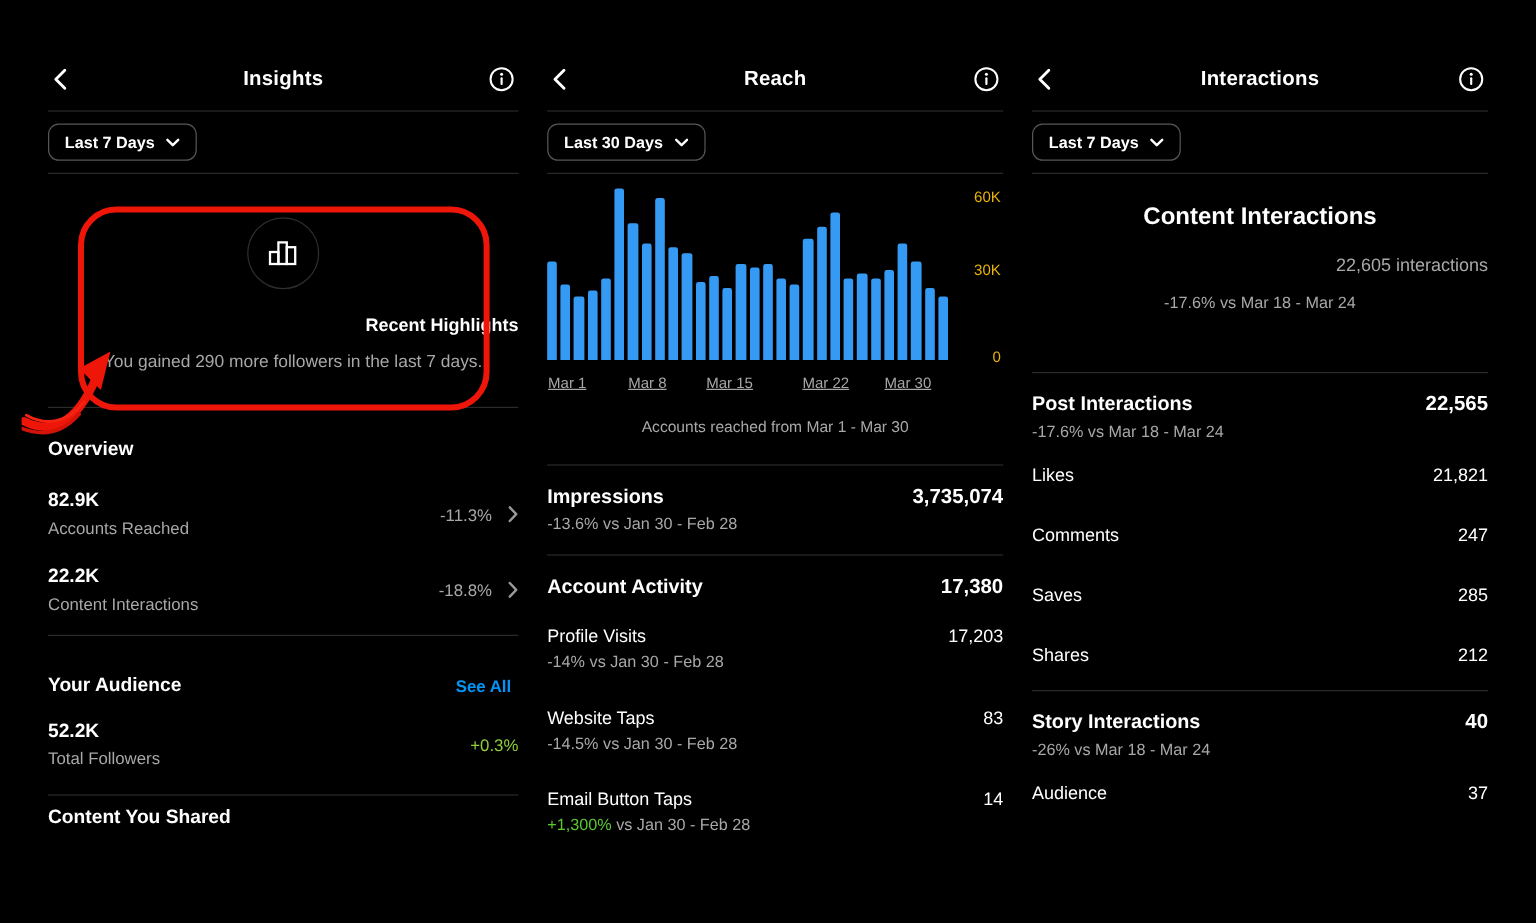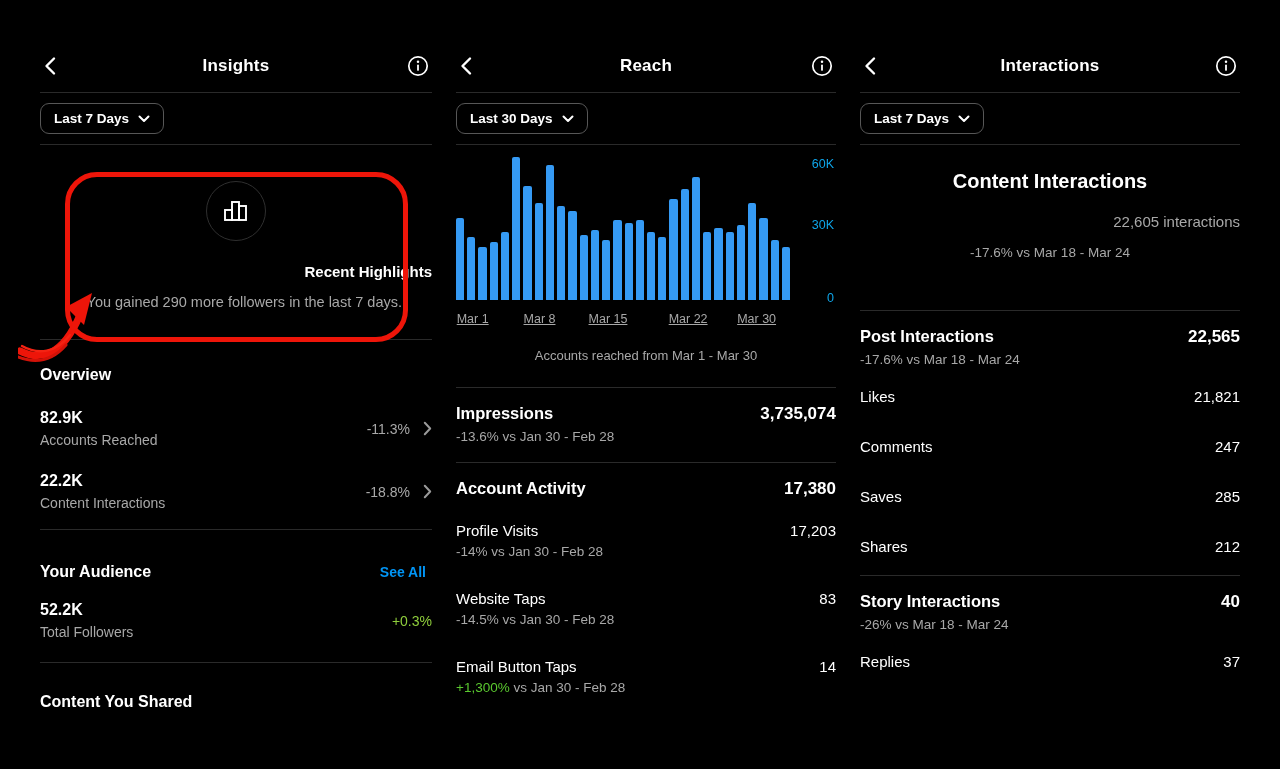--- a/index.html
+++ b/index.html
@@ -43,28 +43,28 @@
   .section-h { font-weight:700; font-size:16px; }
   .ov-h  { margin:26px 0 10px; }
   .ov-row { display:flex; justify-content:space-between; align-items:center; padding:15px 0 18px; cursor:pointer; }
   .ov-val { font-weight:700; font-size:16px; }
   .ov-lbl { color:#a8a8a8; font-size:14px; margin-top:5px; }
   .ov-right { display:flex; align-items:center; gap:13px; color:#a8a8a8; font-size:14px; }
   .aud-head { display:flex; justify-content:space-between; align-items:center; margin:33px 0 6px; }
   .see-all { color:#0095f6; font-weight:600; font-size:14px; background:none; border:none; cursor:pointer; font-family:"Liberation Sans", sans-serif; }
   .aud-row { display:flex; justify-content:space-between; align-items:center; padding:14px 0 22px; }
   .delta-pos { color:#8fce3c; }
-  .cys-h { margin-top:30px; }
+  .cys-h { margin-top:10px; }
 
   
   .chart { display:flex; margin-top:10px; }
   .plot  { position:relative; flex:1; height:145px; }
   .bars  { display:flex; align-items:flex-end; gap:3px; height:100%; }
   .bars .bar { flex:1; border-radius:2px 2px 0 0; min-width:0; }
-  .yaxis { position:relative; width:46px; color:#0ea5e9; font-size:12.5px; }
+  .yaxis { position:relative; width:46px; color:#eab308; font-size:12.5px; }
   .yaxis span { position:absolute; right:2px; }
   .yt0 { top:2px; } .yt1 { top:50%; margin-top:-10px; } .yt2 { bottom:-5px; }
   .xticks { position:relative; height:18px; margin:12px 46px 0 0; color:#a8a8a8; font-size:12.5px; }
   .xticks span { position:absolute; transform:translateX(-50%); white-space:nowrap;text-decoration:underline; }
   .chart-caption { text-align:center; color:#a8a8a8; font-size:13px; margin:18px 0 24px; }
 
   
   .stat { }
   .stat-top { display:flex; justify-content:space-between; align-items:baseline;gap:16px; }
   .stat.lg { padding:16px 0 18px; }
@@ -385,17 +385,17 @@
         <span class="stat-label">Story Interactions</span>
         <span class="stat-value">40</span>
       </div>
       <div class="stat-sub">
         <span>-26%</span>
         <span>vs Mar 18 - Mar 24</span>
       </div>
     </div>
 
     <div class="irow">
-      <span>Replies</span>
+      <span>Audience</span>
       <span>37</span>
     </div>
   </div>
 </div>
 
 </body></html>

